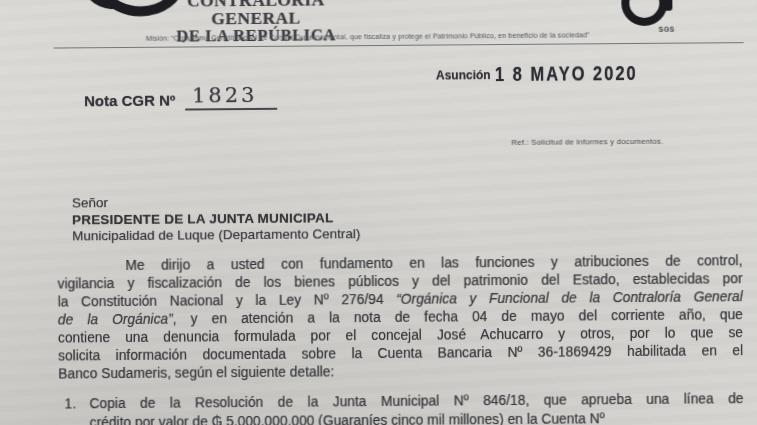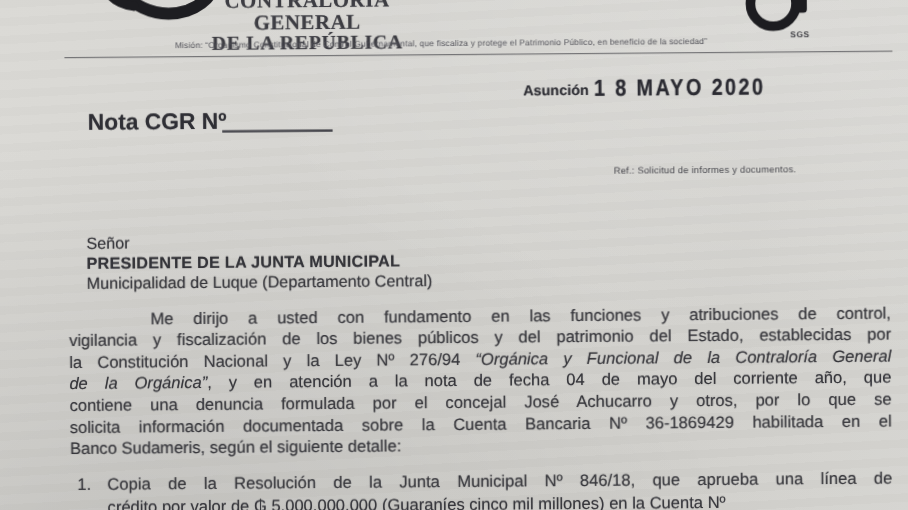--- a/index.html
+++ b/index.html
@@ -27,21 +27,21 @@
   .logo-swoosh{left:84px;top:-16px;}
   .sgs{left:620px;top:-16px;width:70px;height:52px;}
   .sgs .ring{position:absolute;left:3px;top:-2px;width:30px;height:30px;border:8px solid #1c1c20;border-radius:50%;}
   .sgs .bar{position:absolute;left:43px;top:-4px;width:11px;height:33px;background:#1c1c20;border-radius:3px;}
   .sgs .tag{position:absolute;left:40px;top:44px;font-size:7px;font-weight:bold;color:#3b3b40;letter-spacing:0.5px;}
 
   
   .city{left:437px;top:69px;font-size:12px;font-weight:bold;color:#2f2f35;}
   .date-stamp{left:496px;top:64px;font-size:16.5px;font-weight:bold;color:#2b2b32;
     letter-spacing:2px;transform:scaleY(1.18);transform-origin:left top;text-shadow:0 0 0.8px rgba(40,40,48,0.55);}
-  .nota-label{left:74px;top:90px;font-size:19px;font-weight:bold;color:#2f2f35;text-align:center;}
+  .nota-label{left:85px;top:90px;font-size:15px;font-weight:bold;color:#2f2f35;text-align:center;}
   .nota-number{left:193px;top:82px;font-family:"DejaVu Serif", serif;font-size:21px;color:#3a3a43;
     letter-spacing:3px;text-shadow:0 0 0.8px rgba(45,45,55,0.5);}
   .nota-underline{left:186px;top:107px;width:92px;height:1.6px;background:#46464c;}
   .ref{left:512px;top:139px;font-size:7.8px;color:#47474d;letter-spacing:0.2px;}
 
   
   .addr{left:72px;top:193px;font-size:13.5px;line-height:16.5px;color:#333338;}
   .addr .t{font-weight:bold;letter-spacing:0.2px;}
 
   
@@ -79,20 +79,21 @@
       <div class="bar"></div>
       <div class="tag">SGS</div>
     </div>
 
     <div class="abs motto">Misión: “Organismo Constitucional de Control Gubernamental, que fiscaliza y protege el Patrimonio Público, en beneficio de la sociedad”</div>
     <div class="abs rule"></div>
 
     <div class="abs city soft">Asunción</div>
     <div class="abs date-stamp">1 8  MAYO 2020</div>
     <div class="abs nota-label soft">Nota CGR Nº</div>
+    <div class="abs nota-number">1823</div>
     <div class="abs nota-underline"></div>
     <div class="abs ref">Ref.: Solicitud de informes y documentos.</div>
 
     <div class="abs addr soft">
       <div>Señor</div>
       <div class="t">PRESIDENTE DE LA JUNTA MUNICIPAL</div>
       <div>Municipalidad de Luque (Departamento Central)</div>
     </div>
 
     <div class="abs bline indent soft" style="top:256px">

